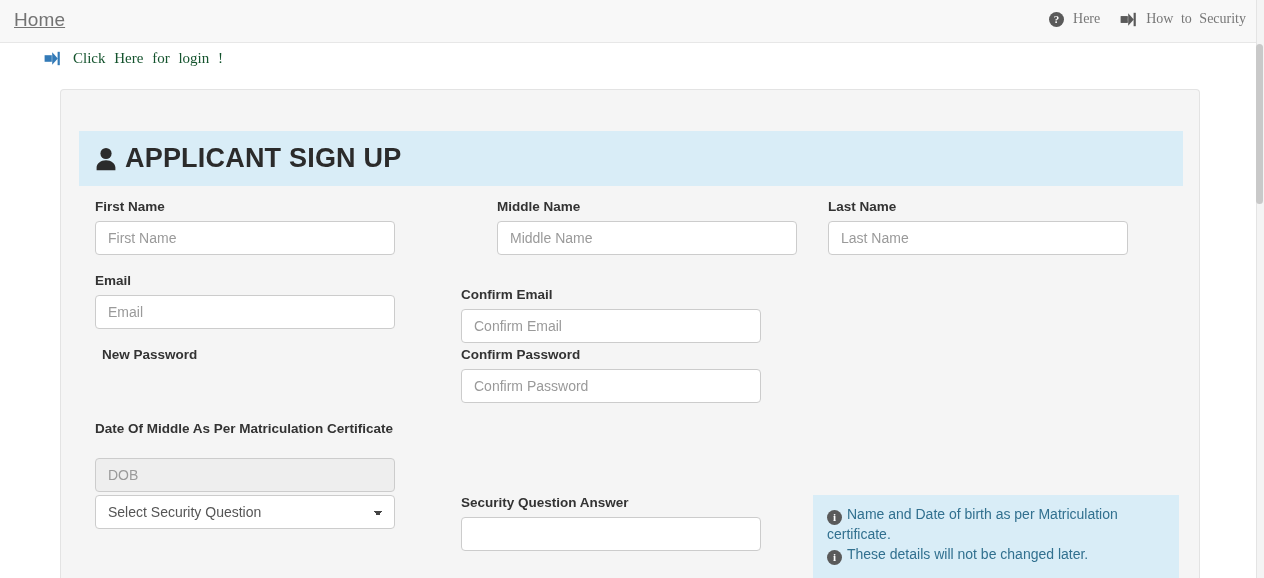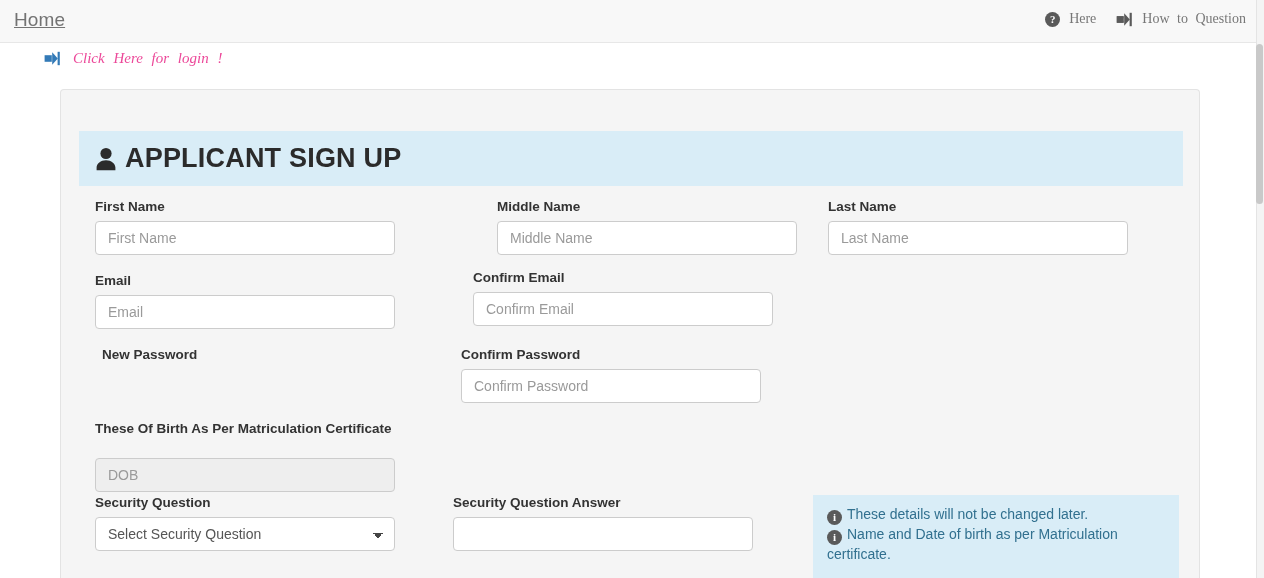--- a/index.html
+++ b/index.html
@@ -65,26 +65,25 @@
     position: absolute;
     left: 0; top: 43px;
     width: 1256px; height: 35px;
     background: #ffffff;
   }
   .login-link {
     position: absolute;
     left: 44px; top: 7px;
     display: flex;
     align-items: center;
-    color: #ec4899;
+    color: #14532d;
     font-size: 15px;
     font-family: "Liberation Serif", serif;
     text-decoration: none;
     word-spacing: 5px;
-    font-style: italic;
   }
   .login-link .ico { margin-right: 12px; display:inline-flex; }
 
   
   .panel {
     position: absolute;
     left: 60px; top: 89px;
     width: 1140px; height: 489px;
     background: #f5f5f5;
     border: 1px solid #e3e3e3;
@@ -209,21 +208,21 @@
 
     <a class="nav-link" href="#">
       <span class="ico">
         <svg width="17" height="15" viewBox="0 0 17 15" aria-hidden="true">
           <path d="M1 4.2h6.4v2.1H1zM1 8.7h6.4v2.1H1z" fill="#5a5a5a"></path>
           <path d="M0.6 4.2h7.2v6.6H0.6z" fill="#5a5a5a"></path>
           <path d="M8.2 1.2l5.6 6.3-5.6 6.3z" fill="#5a5a5a"></path>
           <path d="M13.6 0.8h2.2v13.4h-2.2z" fill="#5a5a5a"></path>
         </svg>
       </span>
-      <span>How to Question</span>
+      <span>How to Security</span>
     </a>
 
   </div>
 </div>
 
 <div class="login-strip">
   <a class="login-link" href="#">
     <span class="ico">
       <svg width="17" height="15" viewBox="0 0 17 15" aria-hidden="true">
         <path d="M0.6 4.2h7.2v6.6H0.6z" fill="#337ab7"></path>
@@ -264,57 +263,56 @@
     <div class="fgroup" style="left:767px; top:13px; width:300px;">
       <label class="flabel">Last Name</label>
       <input class="finput" type="text" placeholder="Last Name" style="">
     </div>
 
     <div class="fgroup" style="left:34px; top:87px; width:300px;">
       <label class="flabel">Email</label>
       <input class="finput" type="text" placeholder="Email" style="">
     </div>
 
-    <div class="fgroup" style="left:400px; top:84px; width:300px;margin-left:12px;">
+    <div class="fgroup" style="left:400px; top:101px; width:300px;">
       <label class="flabel">Confirm Email</label>
       <input class="finput" type="text" placeholder="Confirm Email" style="">
     </div>
 
     <div class="fgroup" style="left:41px; top:161px; width:300px;">
       <label class="flabel">New Password</label>
     </div>
 
     <div class="fgroup" style="left:400px; top:161px; width:300px;">
       <label class="flabel">Confirm Password</label>
       <input class="finput" type="password" placeholder="Confirm Password" style="">
     </div>
 
     <div class="fgroup" style="left:34px; top:235px; width:300px;">
-      <label class="flabel">These Of Birth As Per Matriculation Certificate</label>
+      <label class="flabel">Date Of Middle As Per Matriculation Certificate</label>
       <input class="finput is-disabled" type="text" disabled="" placeholder="DOB" style="">
     </div>
 
     <div class="fgroup" style="left:34px; top:309px; width:300px;">
-      <label class="flabel">Security Question</label>
       <select class="finput">
         <option>Select Security Question</option>
       </select>
     </div>
 
-    <div class="fgroup" style="left:392px; top:309px; width:300px;">
+    <div class="fgroup" style="left:400px; top:309px; width:300px;">
       <label class="flabel">Security Question Answer</label>
       <input class="finput" type="text" placeholder="" style="">
     </div>
 
     <div class="alert-info" style="left:752px; top:309px; width:366px;">
       <span class="line">
+        <span class="glyph-circle">i</span><span>Name and Date of birth as per Matriculation certificate.</span>
+      </span>
+      <span class="line">
         <span class="glyph-circle">i</span><span>These details will not be changed later.</span>
-      </span>
-      <span class="line">
-        <span class="glyph-circle">i</span><span>Name and Date of birth as per Matriculation certificate.</span>
       </span>
     </div>
 
     <div class="alert-info" style="left:752px; top:387px; width:366px;">
       
     </div>
 
   </div>
 </div>
 

